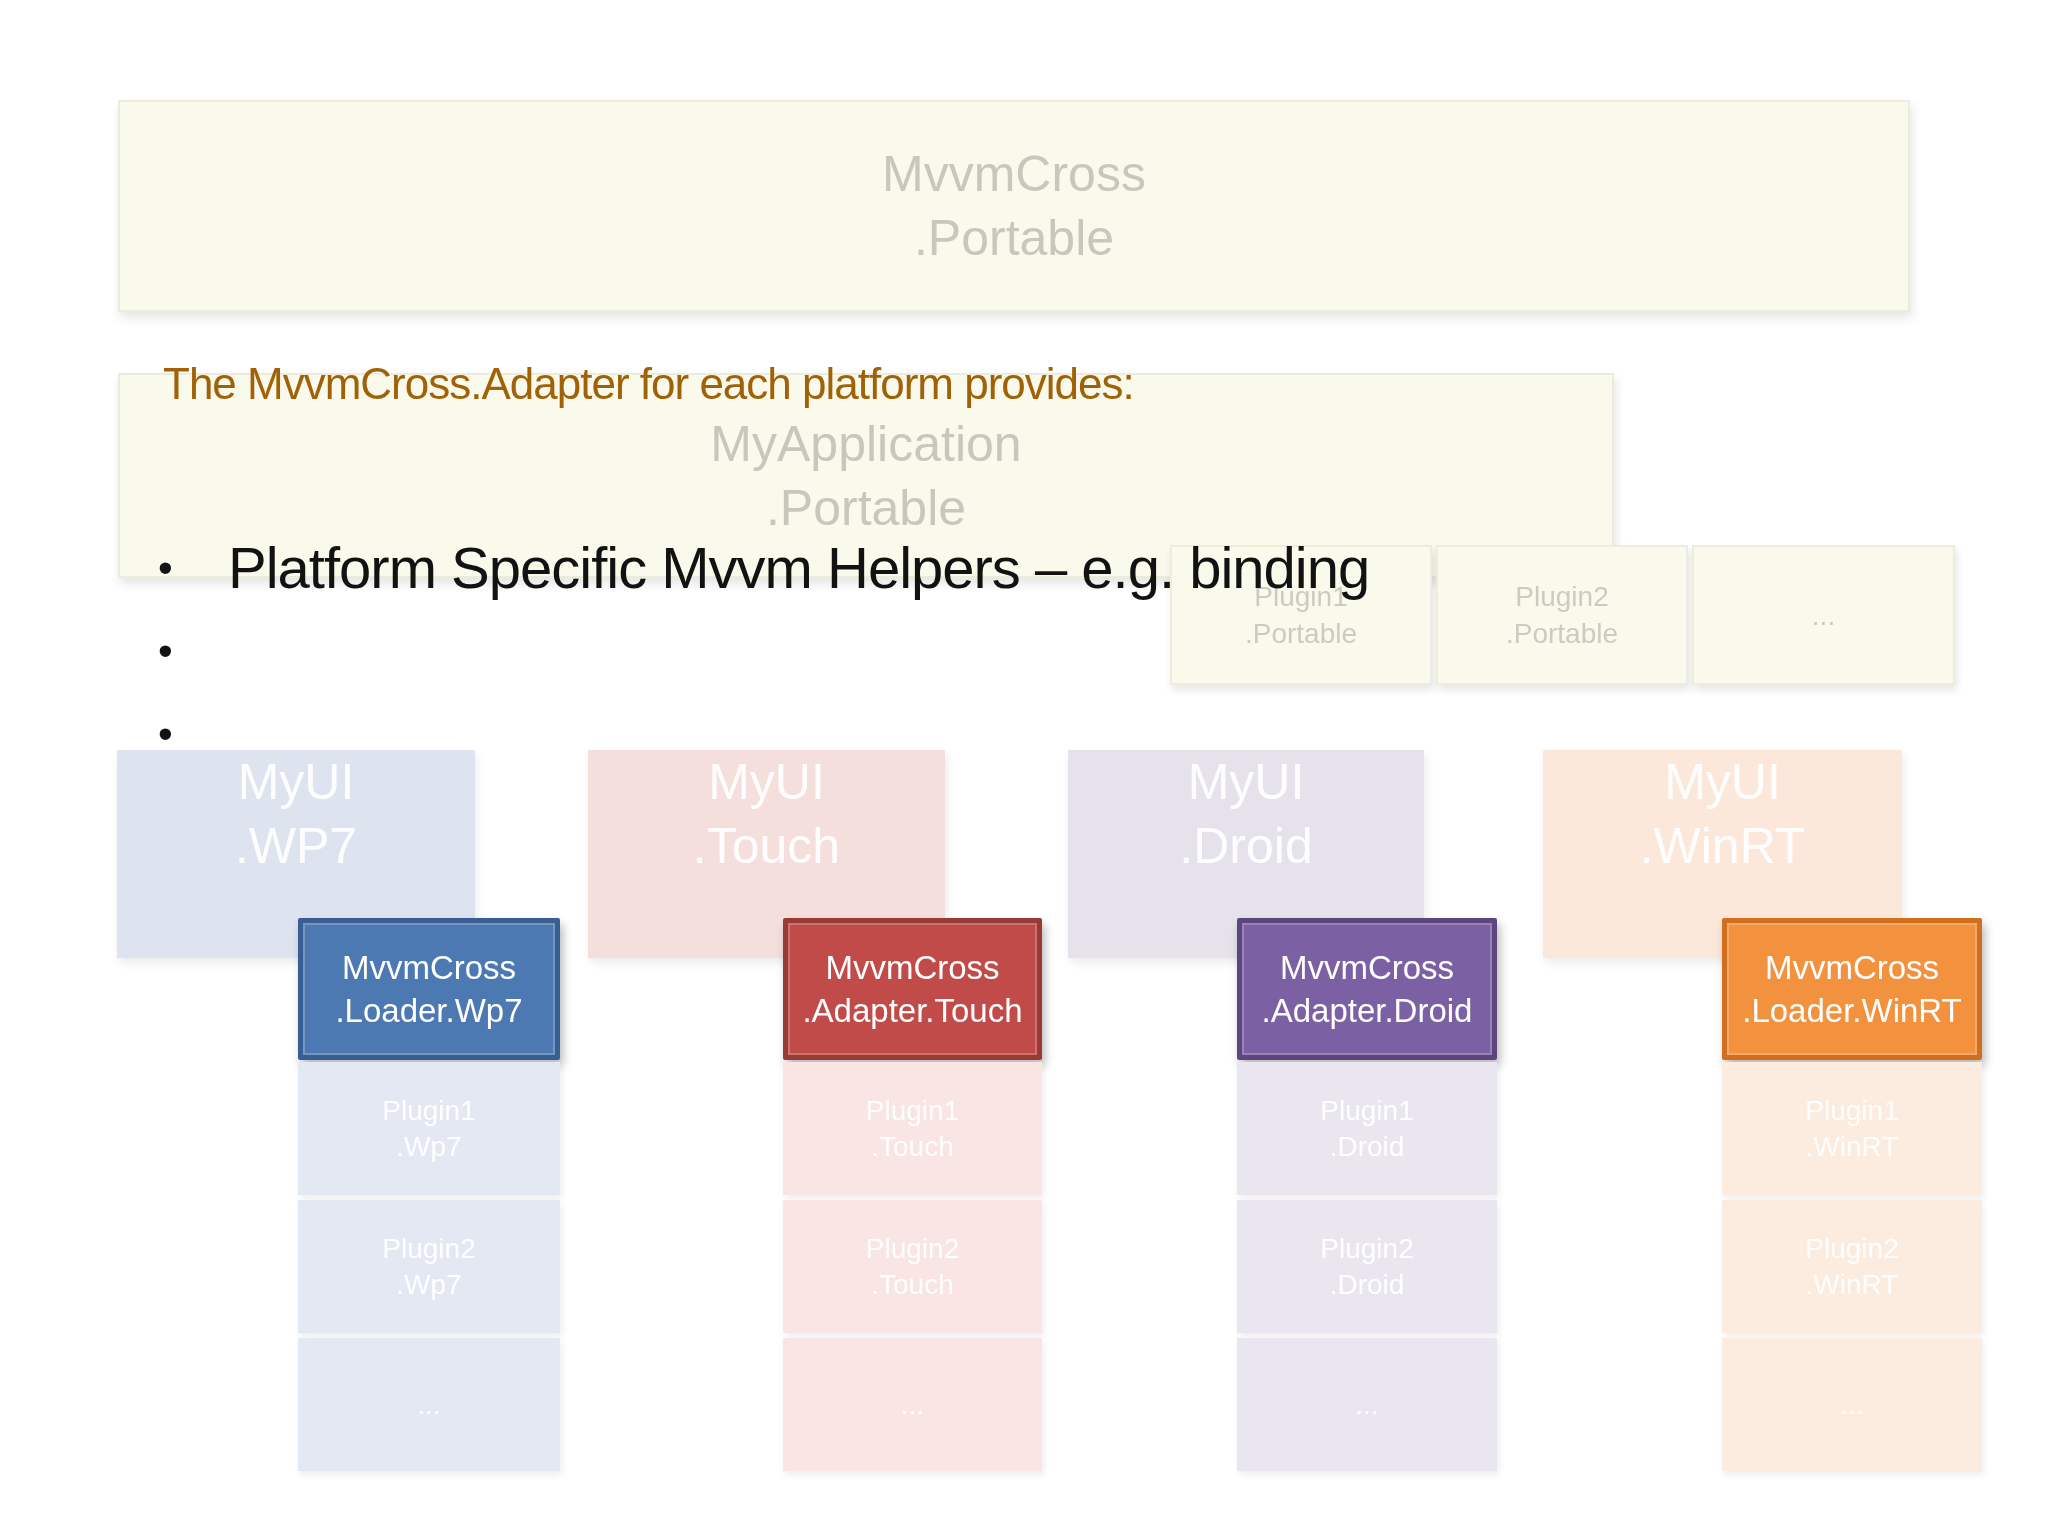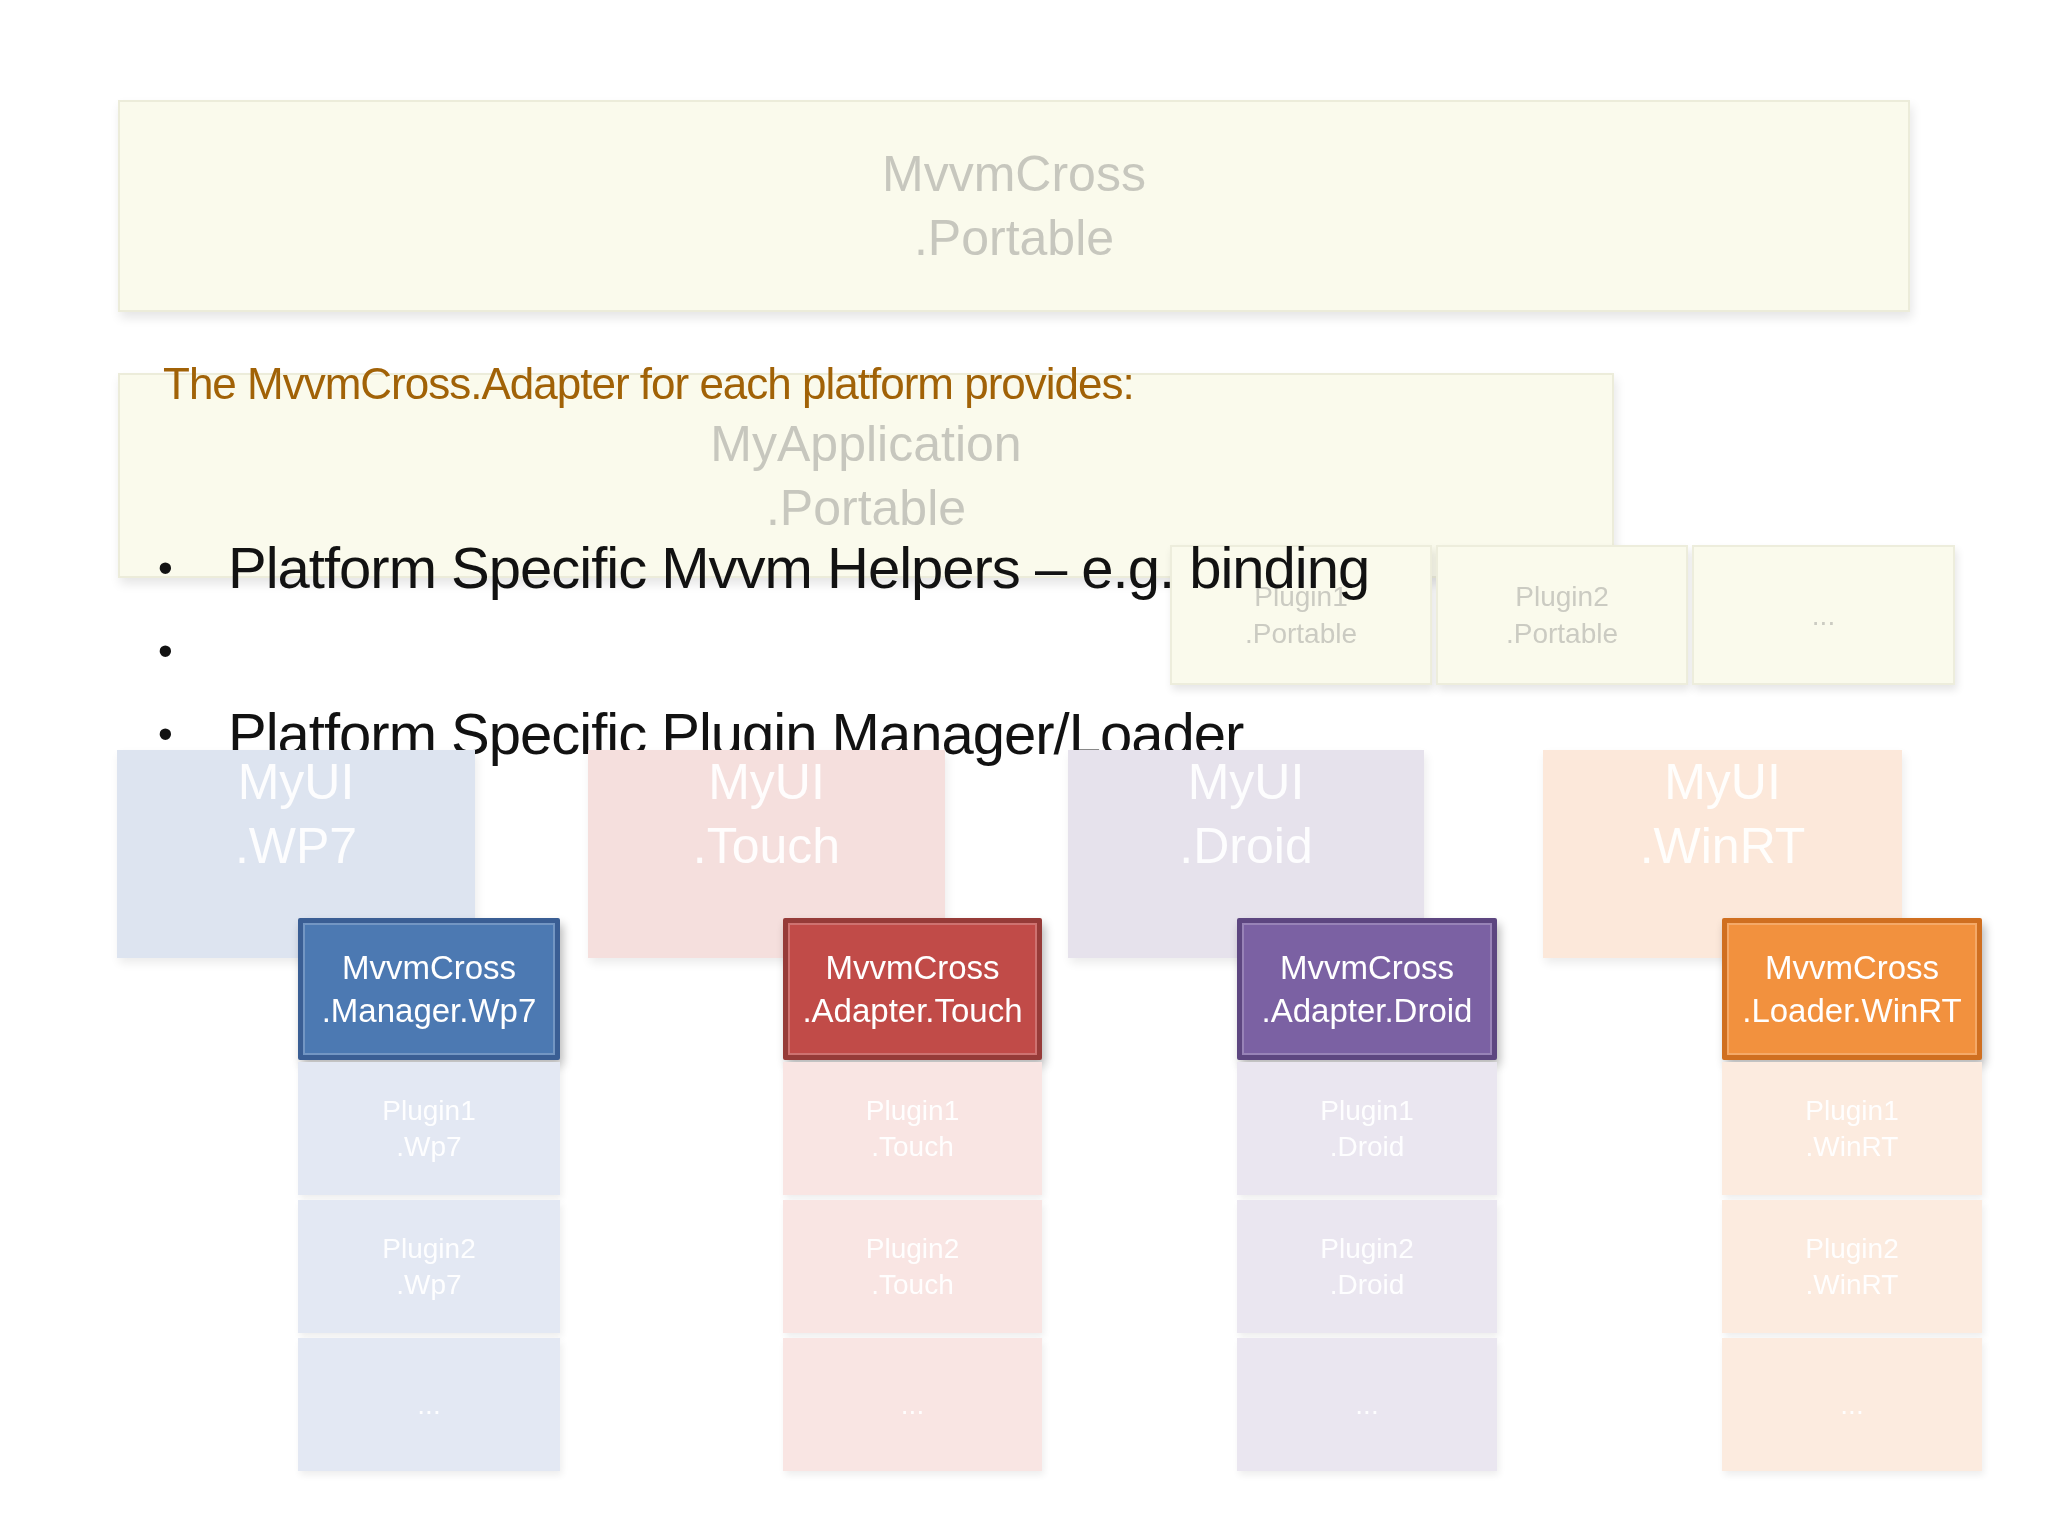--- a/index.html
+++ b/index.html
@@ -110,30 +110,29 @@
 
   <div class="abs bullet" style="left:158px; top:526px;">
     <span class="marker">•</span>
     <span>Platform Specific Mvvm Helpers – e.g. binding</span>
   </div>
   <div class="abs bullet" style="left:158px; top:609px;">
     <span class="marker">•</span>
   </div>
   <div class="abs bullet" style="left:158px; top:692px;">
     <span class="marker">•</span>
-    <span>Platform Specific Plugin Manager/Loader</span>
   </div>
 
   <div class="abs myui-box myui-wp7" style="left:117px; top:750px; width:358px; height:208px;">
     <span class="ln">MyUI</span>
     <span class="ln">.WP7</span>
   </div>
   <div class="abs adapter-box adapter-wp7" style="left:298px; top:918px; width:262px; height:142px;">
     <span class="ln">MvvmCross</span>
-    <span class="ln">.Manager.Wp7</span>
+    <span class="ln">.Loader.Wp7</span>
   </div>
   <div class="abs plugin-cell cell-wp7" style="left:298px; top:1062px; width:262px; height:133px;">
     <span class="ln">Plugin1</span>
     <span class="ln">.Wp7</span>
   </div>
   <div class="abs plugin-cell cell-wp7" style="left:298px; top:1200px; width:262px; height:133px;">
     <span class="ln">Plugin2</span>
     <span class="ln">.Wp7</span>
   </div>
   <div class="abs plugin-cell cell-wp7" style="left:298px; top:1338px; width:262px; height:133px;">

